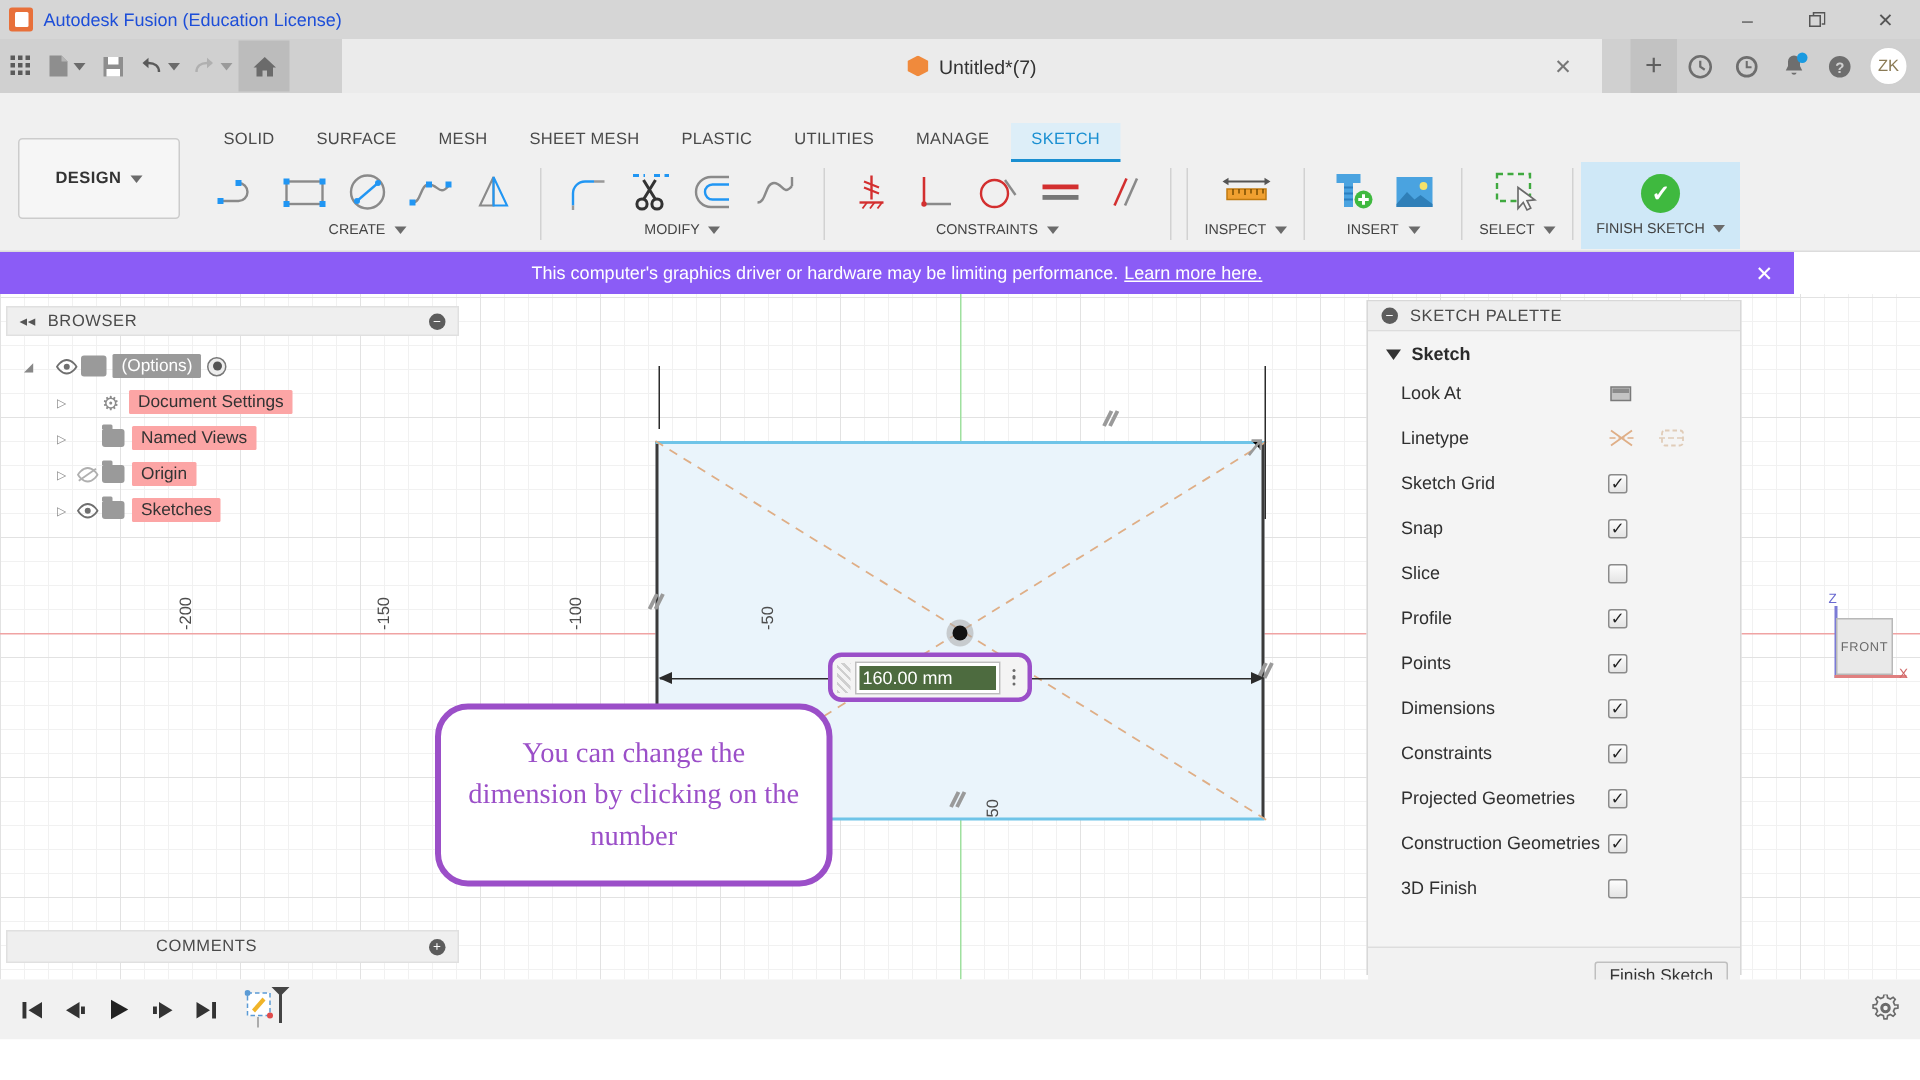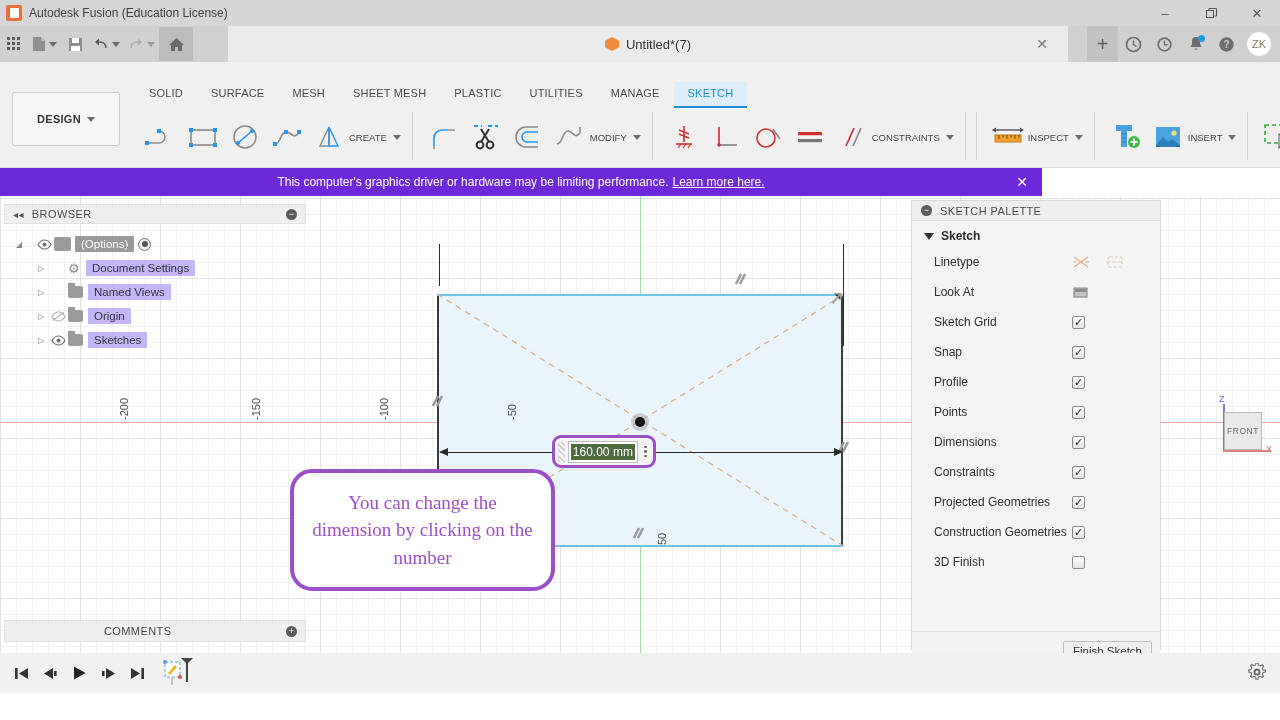--- a/index.html
+++ b/index.html
@@ -14,21 +14,21 @@
   .titlebar {
     position: absolute; top: 0; left: 0; width: 1280px; height: 26px;
     background: #d6d6d6; display: flex; align-items: center;
   }
   .app-icon {
     width: 16px; height: 16px; margin-left: 6px; margin-right: 7px;
     background: #e8703a; border-radius: 2px; position: relative;
     display: flex; align-items: center; justify-content: center;
   }
   .app-icon .g1 { width: 9px; height: 10px; background: #fff; border-radius: 1px; }
-  .title-text { font-size: 12px; color: #404040; }
+  .title-text { font-size: 12px; color: #1d4ed8; }
   .win-btns { margin-left: auto; display: flex; height: 26px; }
   .win-btn {
     width: 46px; height: 26px; display: flex; align-items: center;
     justify-content: center; color: #555; font-size: 13px;
   }
 
   
   .qbar {
     position: absolute; top: 26px; left: 0; width: 1280px; height: 36px;
     background: #d0d0d0; display: flex; align-items: center;
@@ -83,39 +83,39 @@
     display: flex; align-items: center; justify-content: center;
     font-size: 11px; font-weight: bold; color: #333; letter-spacing: .3px;
   }
   .tabs { position: absolute; left: 135px; top: 20px; display: flex; }
   .tab {
     font-size: 11px; color: #4a4a4a; padding: 5px 14px 7px; letter-spacing: .2px;
     white-space: nowrap;
   }
   .tab.active { color: #1a8fd1; background: #ddeef8; border-bottom: 2px solid #1a8fd1; }
   .toolgroups { position: absolute; left: 135px; top: 46px; display: flex; height: 58px; }
-  .tg { display: flex; flex-direction: row; align-items: center; padding: 0 6px; position: relative; }
+  .tg { display: flex; flex-direction: column; align-items: center; padding: 0 6px; position: relative; }
   .tg-icons { display: flex; align-items: center; height: 40px; gap: 2px; }
   .tg-label { font-size: 9.5px; color: #444; display: flex; align-items: center; gap: 3px; }
   .tool { width: 40px; height: 38px; display: flex; align-items: center; justify-content: center; }
   .sep { width: 1px; background: #d2d2d2; margin: 4px 5px; height: 48px; }
   .finish-sketch {
     background: #cfe8f7; height: 58px; display: flex; flex-direction: column;
     align-items: center; justify-content: center; padding: 0 10px; min-width: 100px;
   }
   .check-circle {
     width: 26px; height: 26px; border-radius: 50%; background: #3fb93f;
     display: flex; align-items: center; justify-content: center;
     color: #fff; font-size: 15px; font-weight: bold;
   }
 
   
   .banner {
-    position: absolute; top: 168px; left: 0; width: 1042px; height: 28px;
-    background: #6d28d9; display: flex; align-items: center; justify-content: center;
+    position: absolute; top: 168px; left: 0; width: 1196px; height: 28px;
+    background: #8b5cf6; display: flex; align-items: center; justify-content: center;
     color: #fff; font-size: 12px;
   }
   .banner a { color: #fff; text-decoration: underline; margin-left: 4px; }
   .banner .close {
     position: absolute; right: 14px; font-size: 14px; color: #fff;
   }
 
   
   .canvas {
     position: absolute; top: 196px; left: 0; width: 1280px; height: 457px;
@@ -162,21 +162,21 @@
   }
 
   
   .dimline { position: absolute; left: 440px; top: 256px; width: 400px; height: 1px; background: #2b2b2b; }
   .ext { position: absolute; width: 1px; background: #2b2b2b; }
   .arrow { position: absolute; width: 0; height: 0; border-top: 4px solid transparent; border-bottom: 4px solid transparent; }
   .arrow.l { border-right: 9px solid #2b2b2b; left: 439px; top: 252px; }
   .arrow.r { border-left: 9px solid #2b2b2b; left: 834px; top: 252px; }
 
   .dimbox-outer {
-    position: absolute; left: 552px; top: 239px; width: 104px; height: 33px;
+    position: absolute; left: 552px; top: 239px; width: 136px; height: 33px;
     border: 3px solid #9b4fc8; border-radius: 9px; background: #f4f4f4;
     display: flex; align-items: center; padding: 0 3px;
   }
   .grip { width: 9px; height: 20px; background:
       repeating-linear-gradient(45deg, #cfcfcf 0 1.5px, transparent 1.5px 4px); }
   .dim-input {
     flex: 1; height: 22px; background: #fff; border: 1px solid #bdbdbd;
     display: flex; align-items: center; padding: 0 2px; margin: 0 3px;
   }
   .dim-input span {
@@ -214,21 +214,21 @@
   .tri { width: 14px; color: #888; font-size: 8px; text-align: center; }
   .eye { width: 20px; display:flex; align-items:center; justify-content:center; }
   .folder {
     width: 15px; height: 12px; background: #9a9a9a; border-radius: 1px 2px 2px 2px;
     position: relative; margin-right: 5px;
   }
   .folder::before {
     content:''; position:absolute; top:-3px; left:0; width:7px; height:3px;
     background:#9a9a9a; border-radius:1px 1px 0 0;
   }
-  .tlabel { background: #c4b5fd; padding: 2px 6px; border-radius: 1px; }
+  .tlabel { background: #fca5a5; padding: 2px 6px; border-radius: 1px; }
   .tlabel.sel { background: #9a9a9a; color: #fff; }
   .radio-o {
     width: 13px; height: 13px; border-radius: 50%; border: 1px solid #777;
     background:#ededed; margin-left: 4px; display:flex; align-items:center; justify-content:center;
   }
   .radio-o i { width: 6px; height: 6px; border-radius: 50%; background: #555; }
   .gear {
     width: 13px; height: 13px; margin-right: 5px; color: #8c8c8c; font-size: 13px;
     line-height: 13px;
   }
@@ -789,48 +789,52 @@
       <span class="mc">−</span>
       <span>SKETCH PALETTE</span>
     </div>
     <div class="pal-body">
       <div class="opt-title">
         <span class="tri"></span>
         <span>Sketch</span>
       </div>
 
       <div class="prow">
+        <span class="pname">Look At</span>
+        <svg width="17" height="15" viewBox="0 0 17 15">
+            <rect x="2" y="3" width="13" height="9" fill="#c4c4c4" stroke="#7a7a7a"></rect>
+            <rect x="3" y="4" width="11" height="3" fill="#8b8b8b"></rect>
+          </svg>
+      </div>
+
+      <div class="prow">
         <span class="pname">Linetype</span>
         <span style="display:flex;gap:13px">
           <svg width="20" height="16" viewBox="0 0 20 16">
               <path d="M2 3 16 13M2 13 16 3" stroke="#dfae86" stroke-width="1.2"></path>
               <path d="M1 8h18" stroke="#dfae86" stroke-width="1" stroke-dasharray="4 2"></path>
             </svg>
           <svg width="20" height="16" viewBox="0 0 20 16">
               <rect x="3" y="3" width="14" height="10" rx="2" fill="none" stroke="#e0ccb8" stroke-width="1.2" stroke-dasharray="3 2"></rect>
               <path d="M1 8h18" stroke="#e0ccb8" stroke-width="1" stroke-dasharray="4 2"></path>
             </svg>
         </span>
       </div>
 
       <div class="prow">
-        <span class="pname">Look At</span>
-        <svg width="17" height="15" viewBox="0 0 17 15">
-            <rect x="2" y="3" width="13" height="9" fill="#c4c4c4" stroke="#7a7a7a"></rect>
-            <rect x="3" y="4" width="11" height="3" fill="#8b8b8b"></rect>
-          </svg>
-      </div>
-
-      <div class="prow">
         <span class="pname">Sketch Grid</span>
         <span class="cb">✓</span>
       </div>
       <div class="prow">
         <span class="pname">Snap</span>
         <span class="cb">✓</span>
+      </div>
+      <div class="prow">
+        <span class="pname">Slice</span>
+        <span class="cb"></span>
       </div>
       <div class="prow">
         <span class="pname">Profile</span>
         <span class="cb">✓</span>
       </div>
       <div class="prow">
         <span class="pname">Points</span>
         <span class="cb">✓</span>
       </div>
       <div class="prow">

